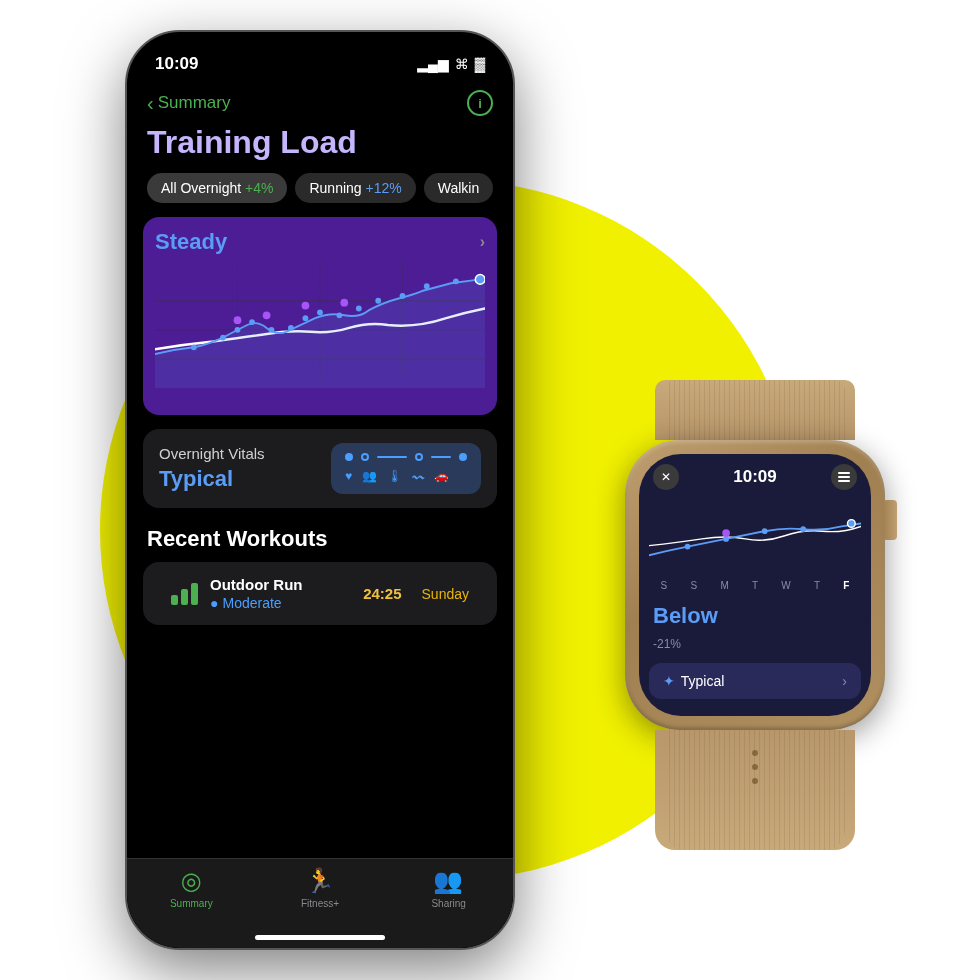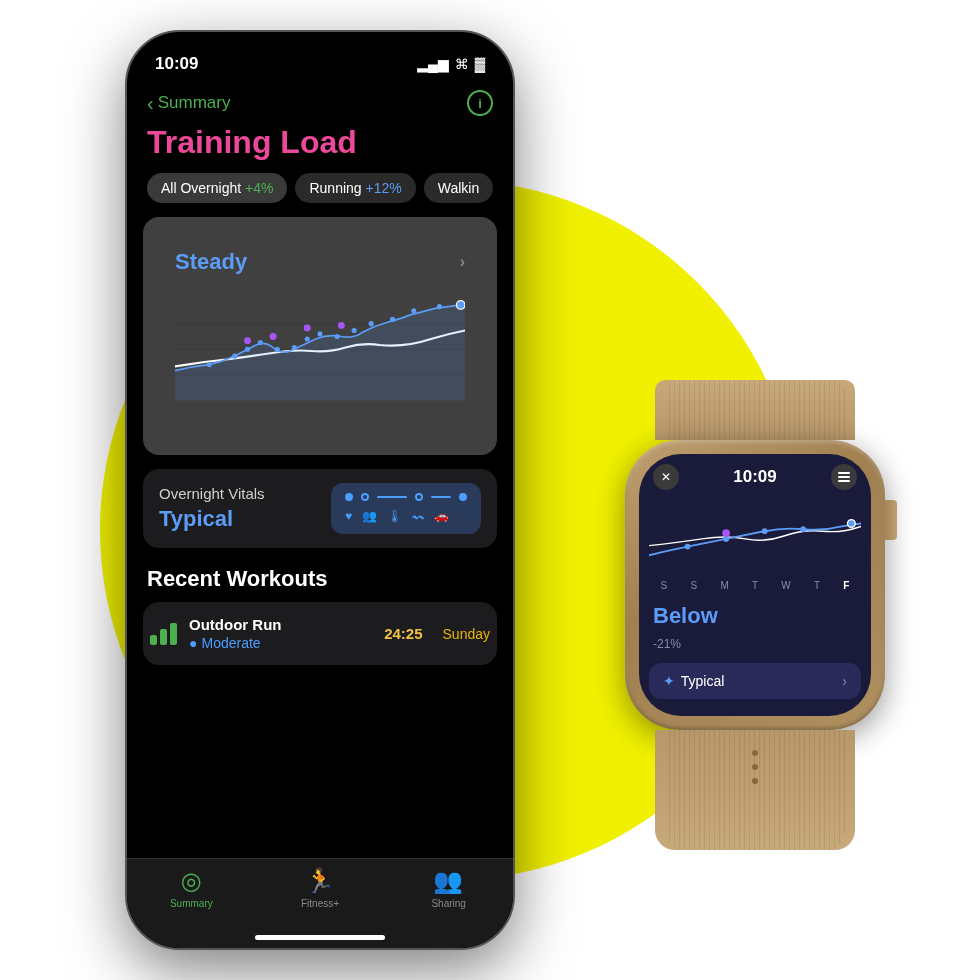--- a/index.html
+++ b/index.html
@@ -110,21 +110,21 @@
       display: flex;
       align-items: center;
       justify-content: center;
       color: #4CAF50;
       font-size: 13px;
       font-weight: 700;
     }
 
     
     .main-title {
-      color: #ec4899;
+      color: #c4b5fd;
       font-size: 32px;
       font-weight: 700;
       padding: 4px 20px 12px;
     }
 
     
     .filter-row {
       display: flex;
       gap: 8px;
       padding: 0 20px 14px;
@@ -139,24 +139,24 @@
       white-space: nowrap;
     }
     .pill.active {
       background: #3a3a3a;
     }
     .pill-percent-green { color: #4CAF50; }
     .pill-percent-blue { color: #5B9CF6; }
 
     
     .card {
-      background: #404040;
+      background: #4c1d95;
       border-radius: 16px;
       margin: 0 16px 14px;
-      padding: 32px;
+      padding: 12px;
     }
 
     .card-title {
       color: #5B9CF6;
       font-size: 22px;
       font-weight: 600;
       display: flex;
       align-items: center;
       justify-content: space-between;
     }
@@ -254,21 +254,21 @@
     .section-title {
       color: #fff;
       font-size: 22px;
       font-weight: 700;
       padding: 4px 20px 10px;
     }
     .workout-card {
       background: #1c1c1e;
       border-radius: 16px;
       margin: 0 16px;
-      padding: 14px 7px;
+      padding: 14px 28px;
       display: flex;
       align-items: center;
       gap: 12px;
     }
     .workout-icon {
       display: flex;
       flex-direction: column;
       gap: 2px;
     }
     .bar-group {

